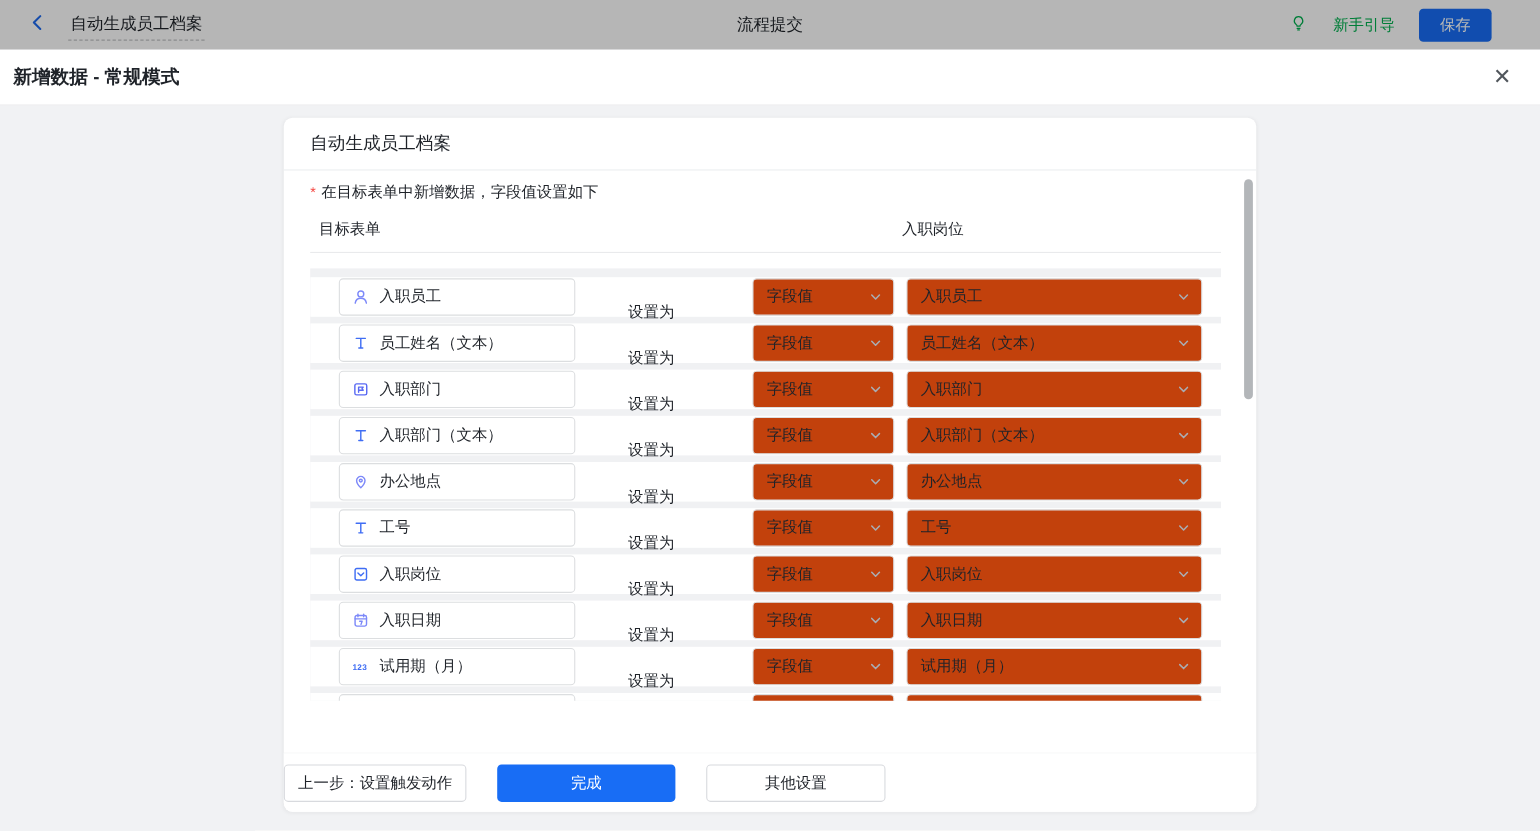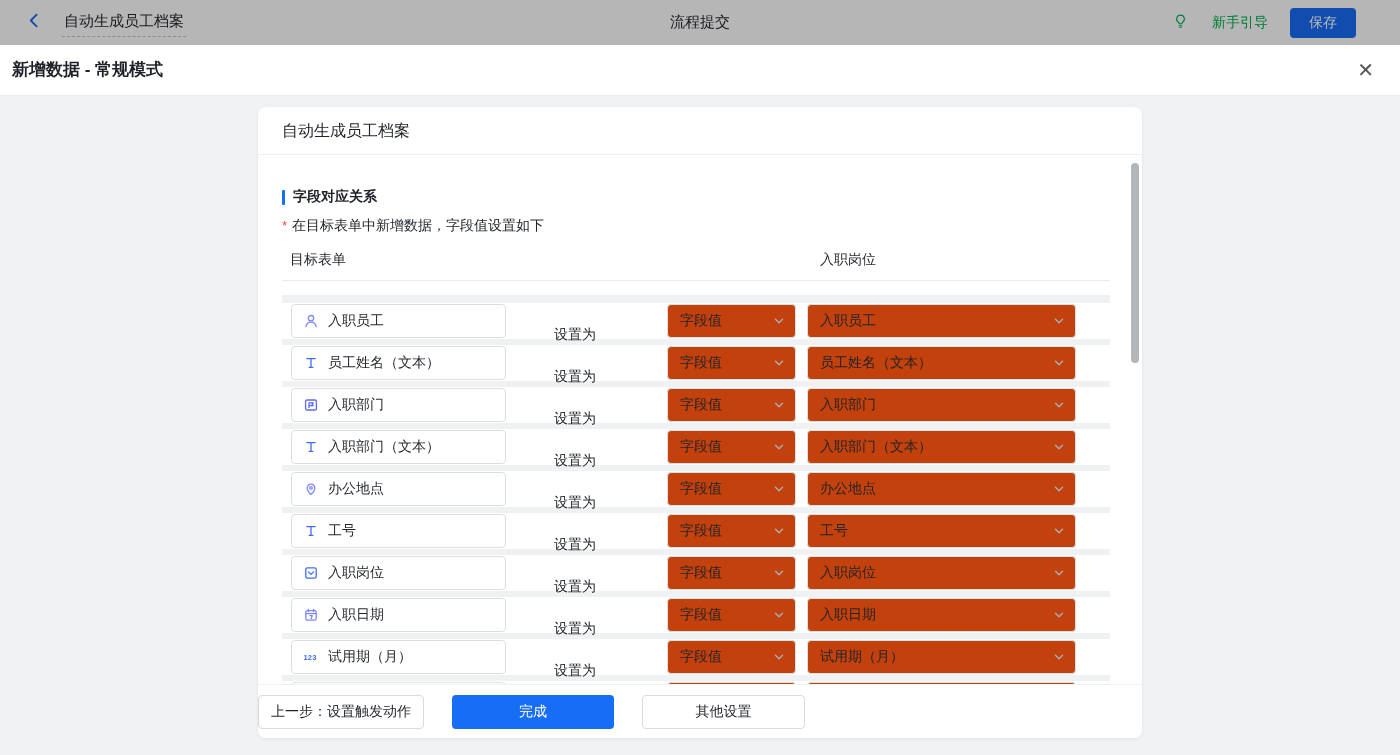--- a/index.html
+++ b/index.html
@@ -52,21 +52,21 @@
   .section-bar { width:3px; height:15px; background:var(--blue); margin-right:8px; border-radius:1px; }
   .section-text { font-size:14px; font-weight:bold; }
   .required-line { margin-top:11px; font-size:14px; display:flex; align-items:baseline; }
   .asterisk { color:var(--red); font-size:13px; margin-right:5px; }
   .col-headers { margin-top:16px; display:flex; font-size:14px; padding-left:8px; padding-bottom:11px; border-bottom:1px solid #e9eaec; }
   .col-target { width:530px; }
   .rows-viewport {
     margin-top:14px; width:828px; height:393px; padding-top:8px;
     overflow:hidden; background:#f0f1f3;
   }
-  .row { height:36px; margin-bottom:6px; background:#fff; display:flex; align-items:center; }
+  .row { height:36px; margin-bottom:6px; background:#fff; display:flex; align-items:center;justify-content:center; }
   .field-box {
     margin-left:9px; width:215px; height:34px; background:#fff;
     border:1px solid #dcdee0; border-radius:4px;
     display:flex; align-items:center; padding-left:11px; gap:9px;
     font-size:14px; cursor:pointer;
   }
   .field-icon { display:flex; align-items:center; width:16px; height:16px; flex:none; }
   .set-as { width:44px; margin-left:47px; font-size:14px; text-align:center; flex:none;margin-top:28px; }
   .select {
     height:34px; background:#c2410c; border:1px solid #dcdee0; border-radius:4px;
@@ -129,24 +129,20 @@
   <div class="modal-title">新增数据 - 常规模式</div>
   <span class="close-btn">✕</span>
 </div>
 
 <div class="modal-body"></div>
 
 <div class="card">
   <div class="card-header">自动生成员工档案</div>
 
   <div class="card-body">
-    <div class="section-title">
-      <span class="section-bar"></span>
-      <span class="section-text">字段对应关系</span>
-    </div>
 
     <div class="required-line">
       <span class="asterisk">*</span>
       <span>在目标表单中新增数据，字段值设置如下</span>
     </div>
 
     <div class="col-headers">
       <span class="col-target">目标表单</span>
       <span>入职岗位</span>
     </div>

